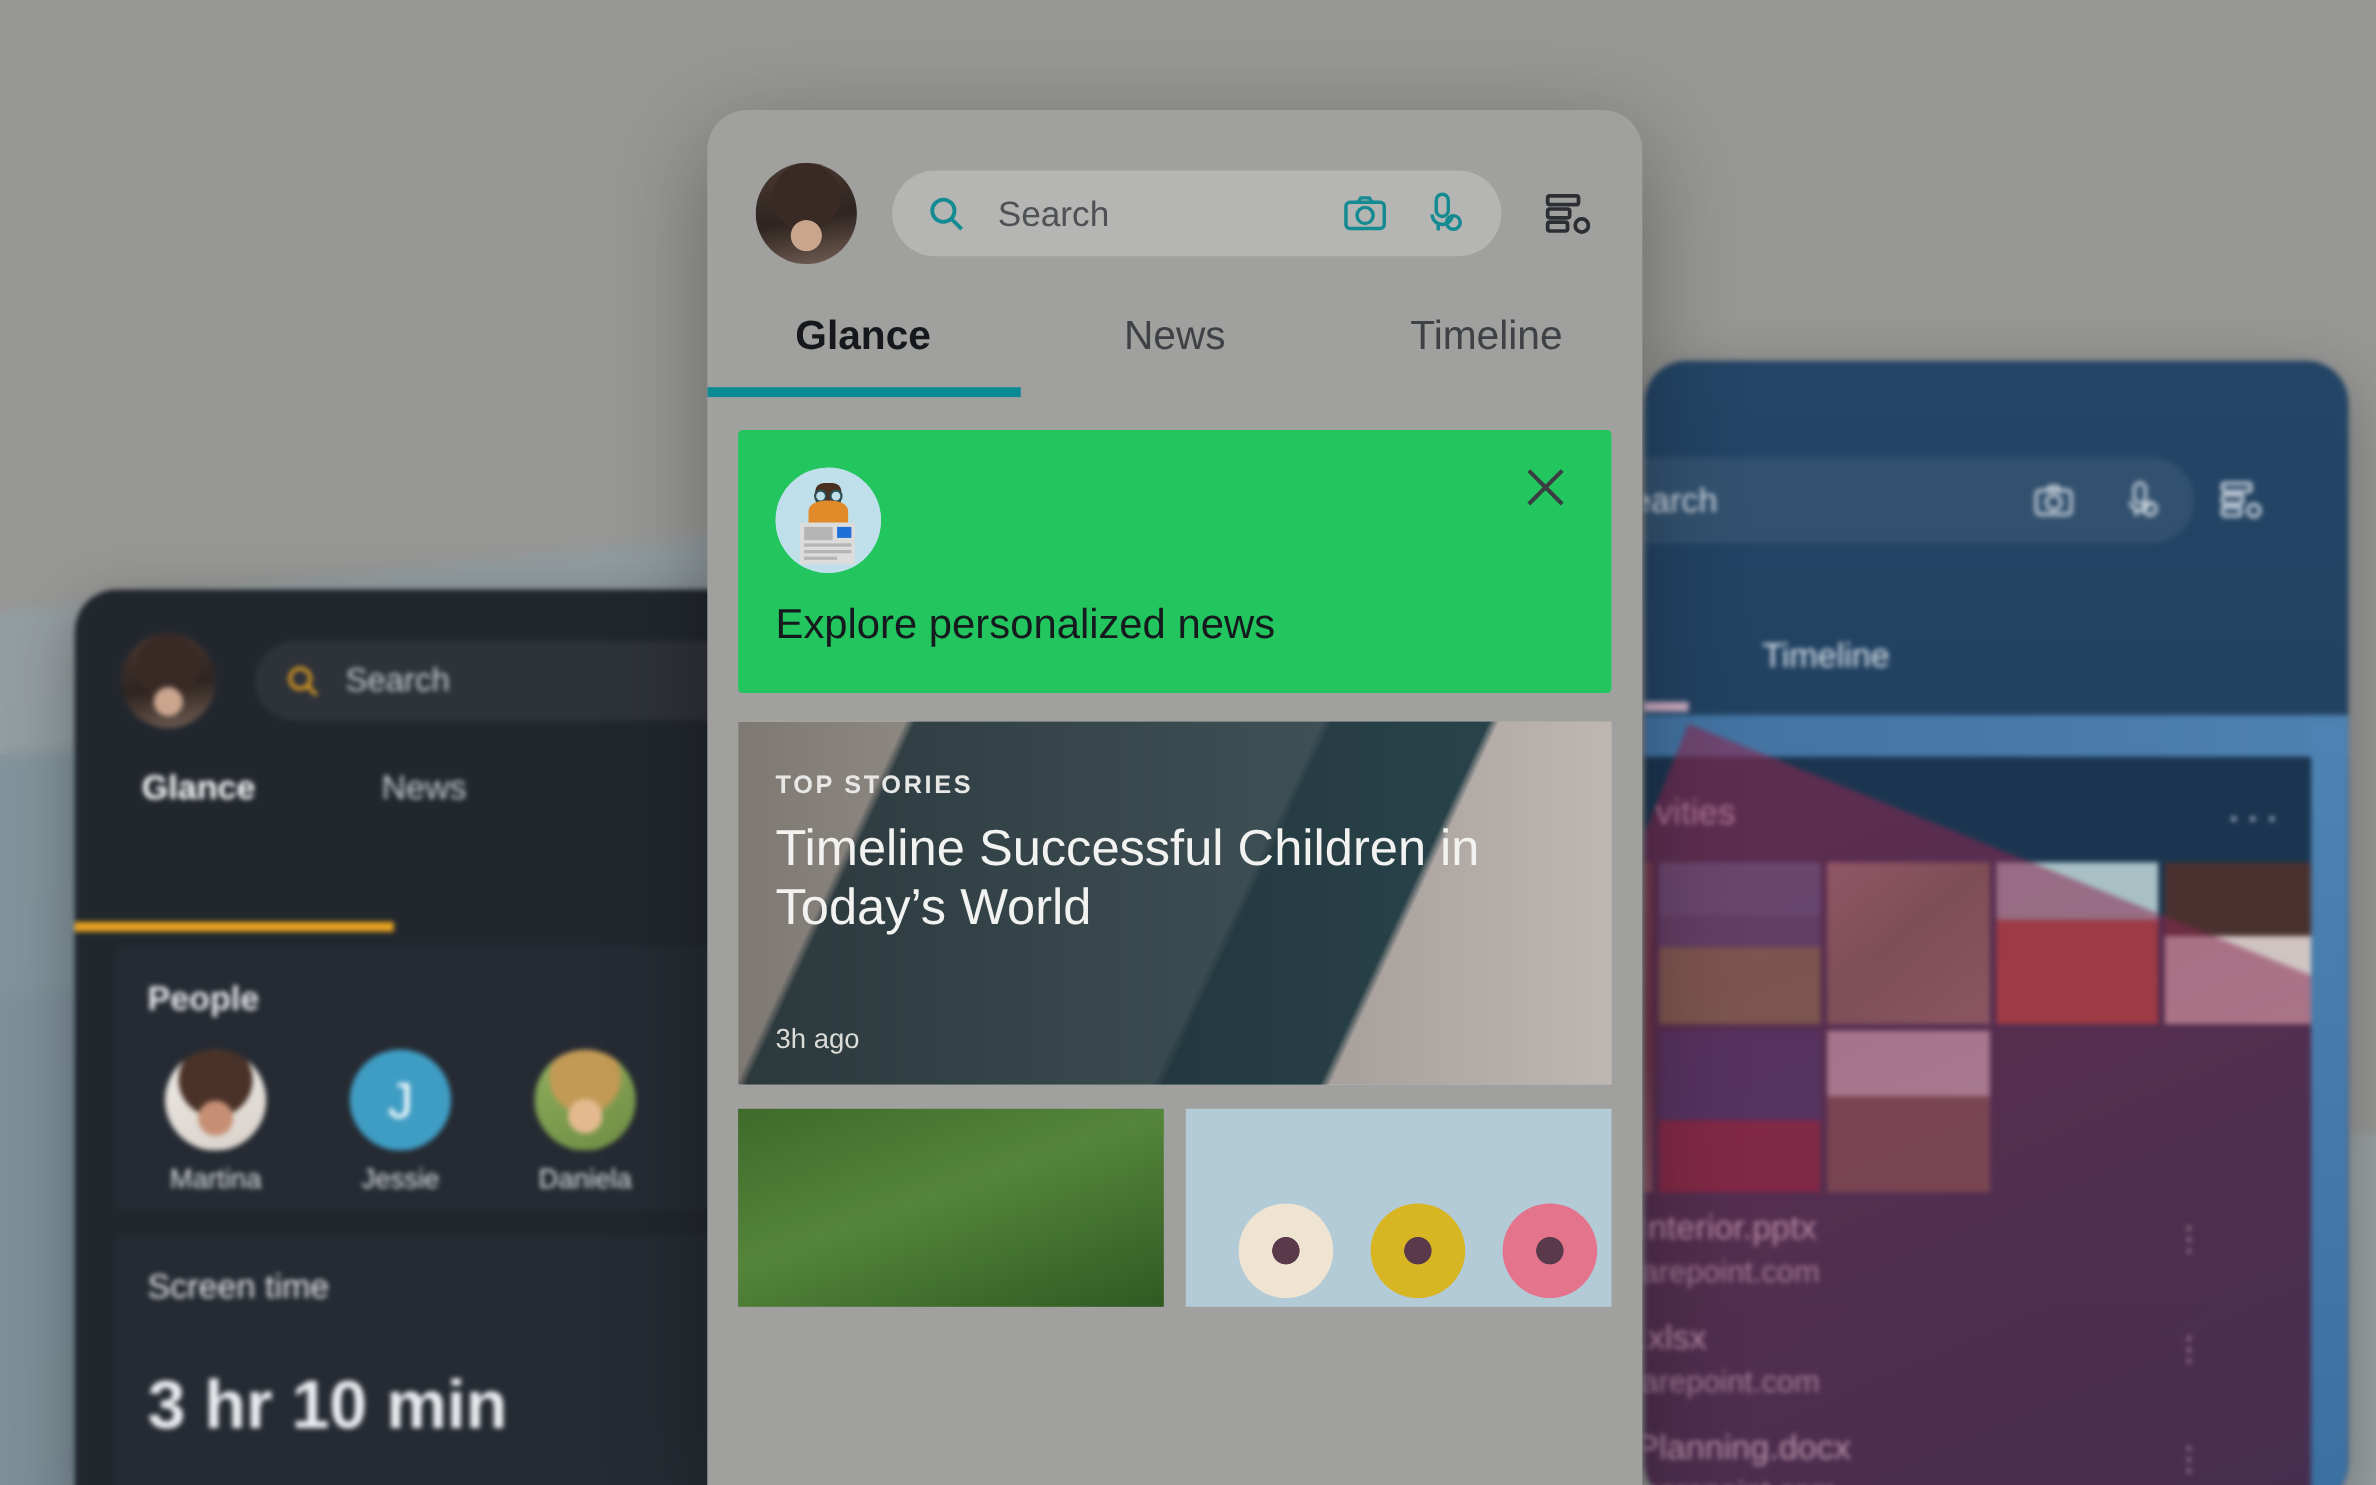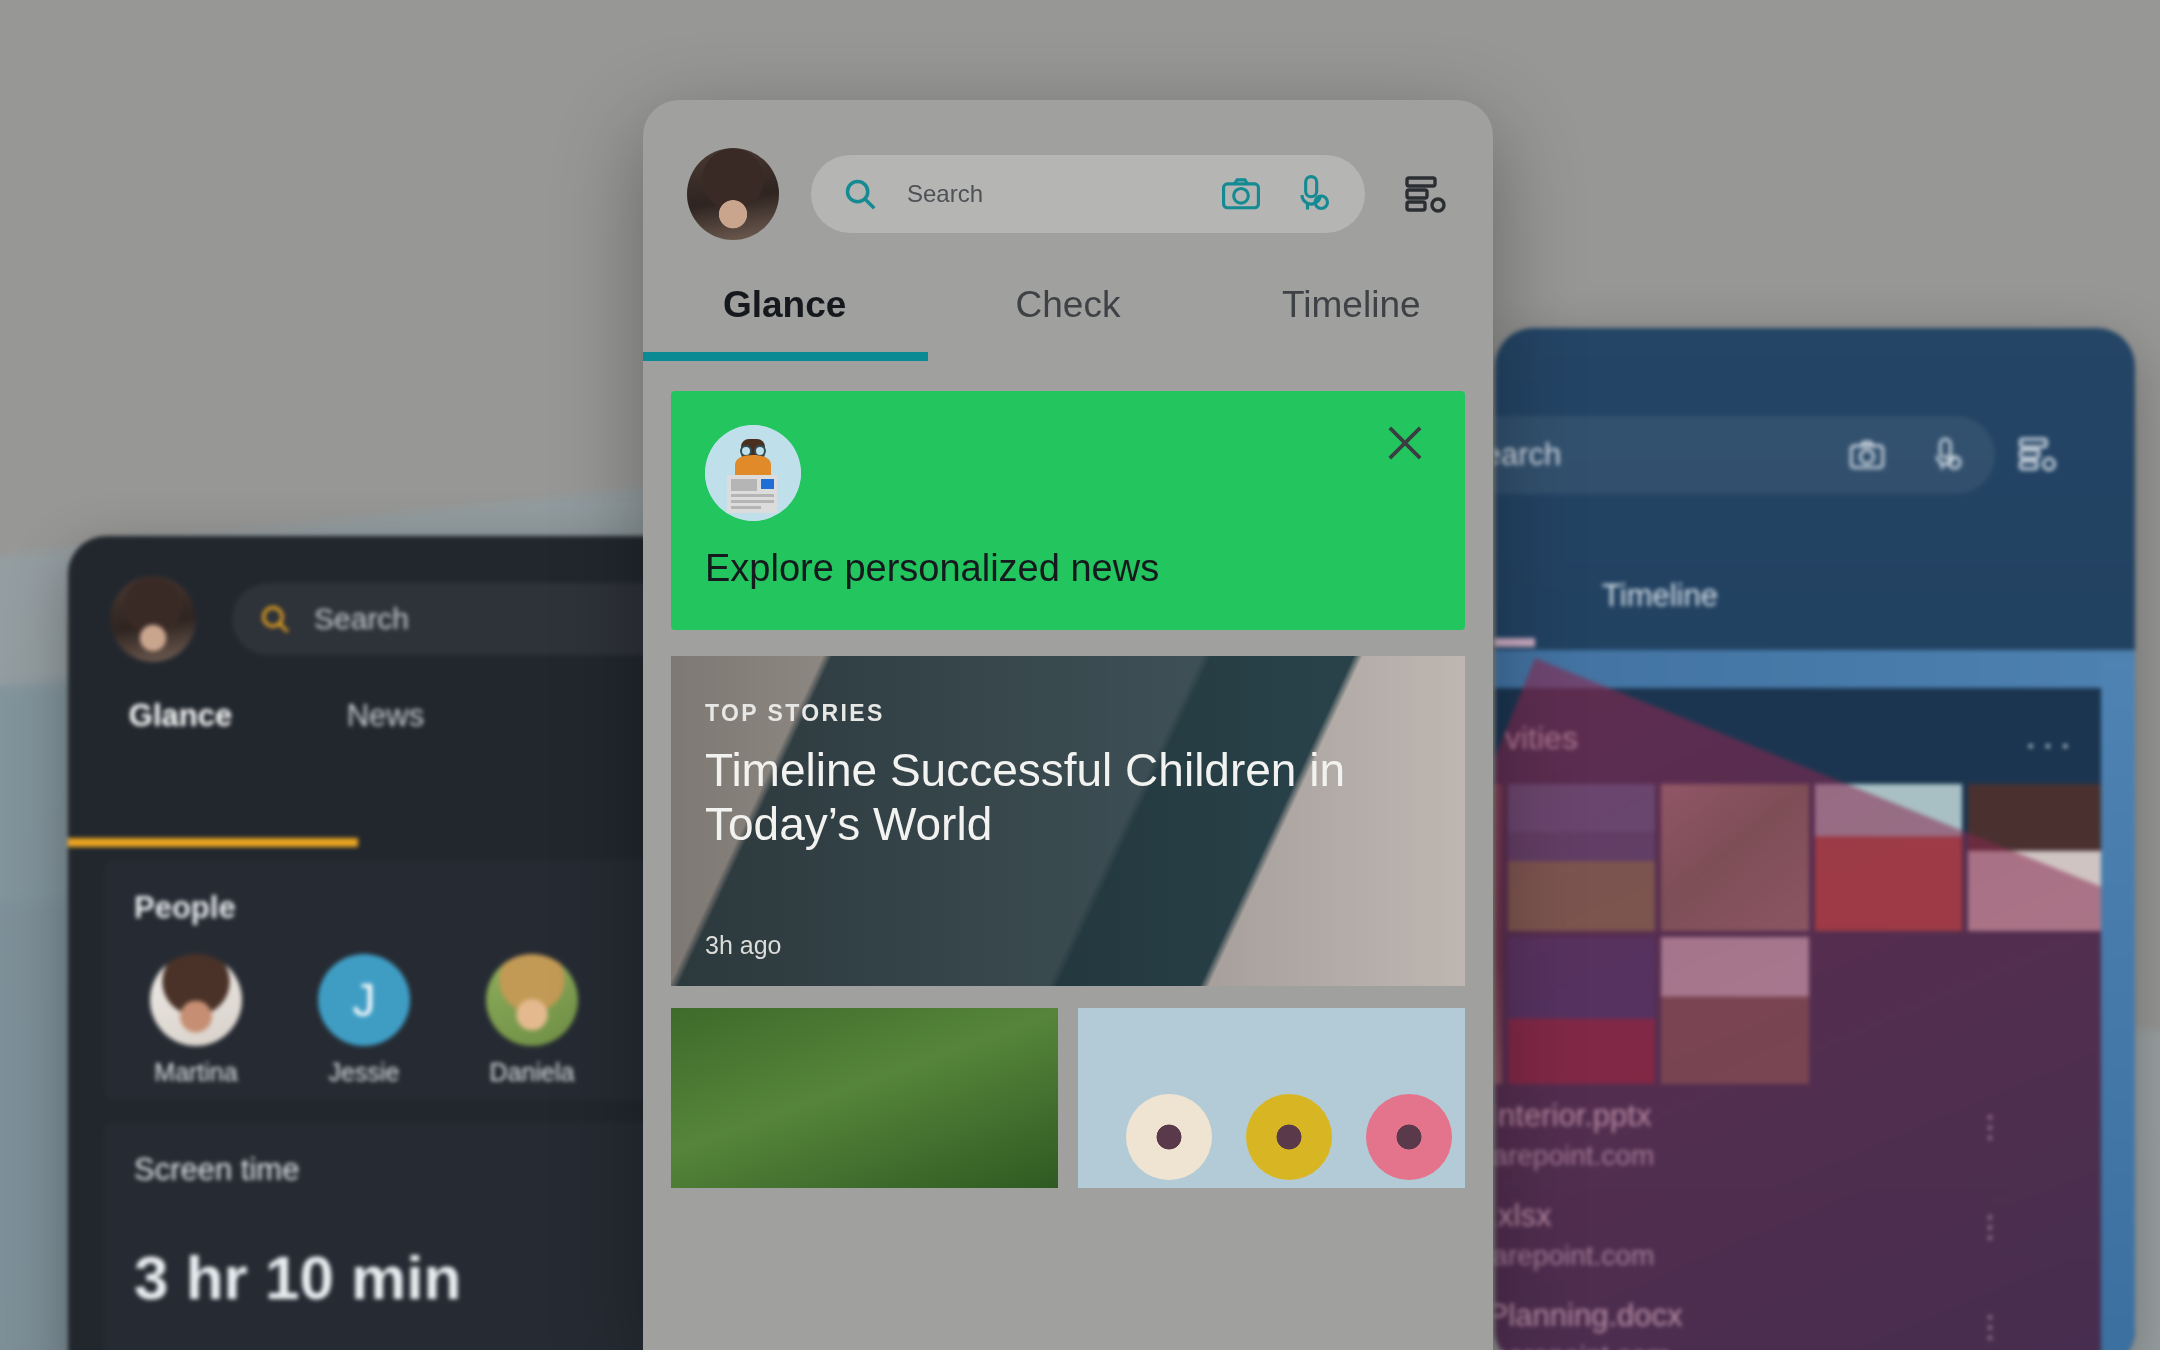--- a/index.html
+++ b/index.html
@@ -177,21 +177,21 @@
     box-shadow: 0 26px 90px rgba(0,0,0,0.32);
     overflow: hidden;
   }
   #pc-header { padding: 48px 44px 0 44px; display: flex; align-items: center; gap: 32px; }
   #pc-avatar { width: 92px; height: 92px; }
   #pc-searchbar {
     flex: 1; height: 78px; border-radius: 39px;
     background: rgba(255,255,255,0.22);
     display: flex; align-items: center; padding: 0 30px; gap: 28px;
   }
-  #pc-search-text { color: #4e5155; font-size: 24px; flex: 1; }
+  #pc-search-text { color: #4e5155; font-size: 32px; flex: 1; }
   #pc-filter-icon { margin-left: 4px; }
   #pc-tabs { display: flex; margin-top: 44px; }
   #pc-tabs .tab { flex: 1; text-align: center; font-size: 37px; color: #3e4145; padding-bottom: 26px; }
   #pc-tabs .tab.active { color: #15181c; font-weight: bold; }
   #pc-tab-underline { height: 9px; width: 285px; background: #0b8a94; margin-left: 0; }
   #pc-body { padding: 30px 28px 0 28px; }
   #pc-promo {
     background: #22c55e; border-radius: 4px; padding: 34px 34px 40px 34px;
     position: relative;
   }
@@ -379,21 +379,21 @@
           <rect x="3" y="4" width="14" height="4" rx="1"></rect>
             <rect x="3" y="10" width="10" height="4" rx="1"></rect>
           <rect x="3" y="16" width="9" height="4" rx="1"></rect>
             <circle cx="18.5" cy="17.5" r="3"></circle>
         </svg>
       </span>
     </div>
 
     <div id="pc-tabs">
       <div class="tab active">Glance</div>
-      <div class="tab">Check</div>
+      <div class="tab">News</div>
       <div class="tab">Timeline</div>
     </div>
     <div id="pc-tab-underline"></div>
 
     <div id="pc-body">
 
       <div id="pc-promo">
         <div id="pc-promo-icon">
           <svg width="96" height="96" viewBox="0 0 96 96">
             <circle cx="48" cy="48" r="48" fill="#bfe0ea"></circle>

